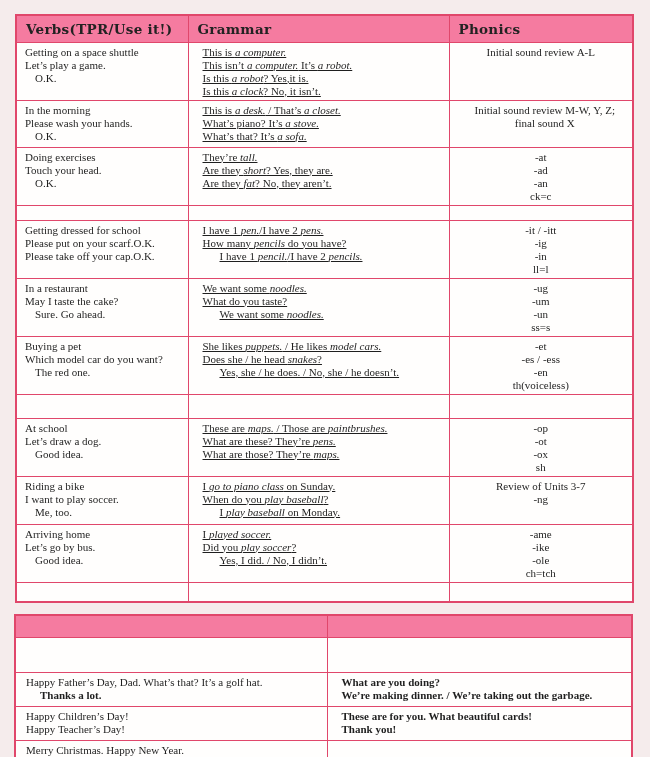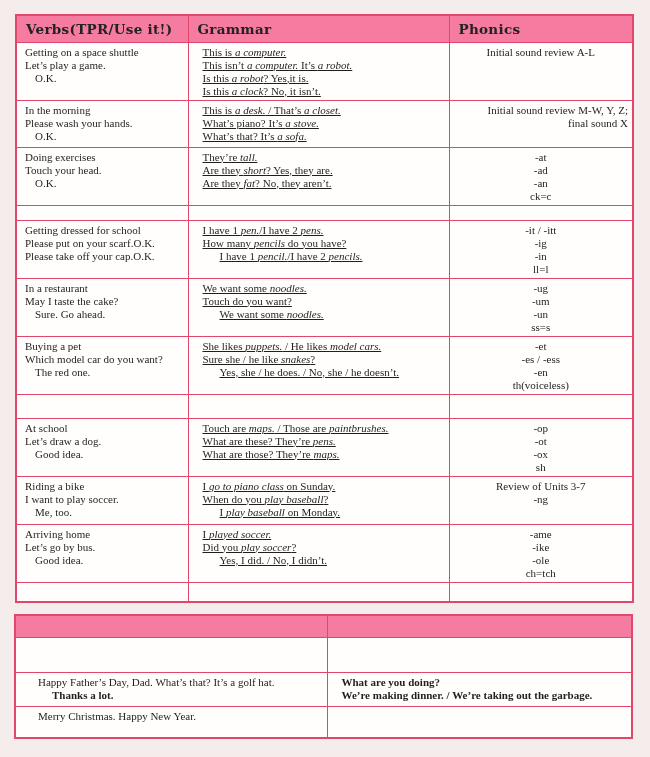--- a/index.html
+++ b/index.html
@@ -47,24 +47,24 @@
     font-size:11px;
     line-height:13px;
     padding:3px 4px 2px 8px;
   }
   td .line{white-space:nowrap;}
   td .line .it{font-style:italic;}
   td.verbs .line.ind{padding-left:10px;}
   td.grammar{padding-left:14px;text-decoration:underline;}
   td.grammar .line.ind{padding-left:17px;}
   td.phonics{text-align:center;padding-left:4px;}
-  td.phonics.left{text-align:right;padding-left:12px;}
+  td.phonics.left{text-align:center;padding-left:12px;}
   table.t2{margin-top:11px;margin-left:14px;}
   table.t2 th{height:22px;padding:0;}
-  td.hleft{padding-left:22px;}
+  td.hleft{padding-left:10px;}
   td.hright{padding-left:14px;font-weight:bold;}
   td.hleft .line.ind{padding-left:14px;font-weight:bold;}
 </style>
 </head>
 <body>
 
 <div class="page">
 
   <table class="tbl t1">
     <colgroup>
@@ -154,39 +154,39 @@
           </td>
       </tr>
       <tr style="height:55px">
         <td class="verbs">
             <div class="line"><span>In a restaurant</span></div>
             <div class="line"><span>May I taste the cake?</span></div>
             <div class="line ind"><span>Sure. Go ahead.</span></div>
           </td>
         <td class="grammar">
             <div class="line"><span>We want some </span><span class="it">noodles.</span></div>
-            <div class="line"><span>Touch do you want?</span></div>
+            <div class="line"><span>What do you taste?</span></div>
             <div class="line ind"><span>We want some </span><span class="it">noodles.</span></div>
           </td>
         <td class="phonics">
             <div class="line"><span>-ug</span></div>
             <div class="line"><span>-um</span></div>
             <div class="line"><span>-un</span></div>
             <div class="line"><span>ss=s</span></div>
           </td>
       </tr>
       <tr style="height:54px">
         <td class="verbs">
             <div class="line"><span>Buying a pet</span></div>
             <div class="line"><span>Which model car do you want?</span></div>
             <div class="line ind"><span>The red one.</span></div>
           </td>
         <td class="grammar">
             <div class="line"><span>She likes </span><span class="it">puppets.</span><span> / He likes </span><span class="it">model cars.</span></div>
-            <div class="line"><span>Sure she / he like </span><span class="it">snakes</span><span>?</span></div>
+            <div class="line"><span>Does she / he head </span><span class="it">snakes</span><span>?</span></div>
             <div class="line ind"><span>Yes, she / he does. / No, she / he doesn’t.</span></div>
           </td>
         <td class="phonics">
             <div class="line"><span>-et</span></div>
             <div class="line"><span>-es / -ess</span></div>
             <div class="line"><span>-en</span></div>
             <div class="line"><span>th(voiceless)</span></div>
           </td>
       </tr>
       <tr class="gap" style="height:24px">
@@ -194,21 +194,21 @@
         <td></td>
         <td></td>
       </tr>
       <tr style="height:56px">
         <td class="verbs">
             <div class="line"><span>At school</span></div>
             <div class="line"><span>Let’s draw a dog.</span></div>
             <div class="line ind"><span>Good idea.</span></div>
           </td>
         <td class="grammar">
-            <div class="line"><span>Touch are </span><span class="it">maps.</span><span> / Those are </span><span class="it">paintbrushes.</span></div>
+            <div class="line"><span>These are </span><span class="it">maps.</span><span> / Those are </span><span class="it">paintbrushes.</span></div>
             <div class="line"><span>What are these? They’re </span><span class="it">pens.</span></div>
             <div class="line"><span>What are those? They’re </span><span class="it">maps.</span></div>
           </td>
         <td class="phonics">
             <div class="line"><span>-op</span></div>
             <div class="line"><span>-ot</span></div>
             <div class="line"><span>-ox</span></div>
             <div class="line"><span>sh</span></div>
           </td>
       </tr>
@@ -273,20 +273,30 @@
       <tr style="height:34px">
         <td class="hleft">
             <div class="line"><span>Happy Father’s Day, Dad. What’s that? It’s a golf hat.</span></div>
             <div class="line ind"><span>Thanks a lot.</span></div>
           </td>
         <td class="hright">
             <div class="line"><span>What are you doing?</span></div>
             <div class="line"><span>We’re making dinner. / We’re taking out the garbage.</span></div>
           </td>
       </tr>
+      <tr style="height:34px">
+        <td class="hleft">
+            <div class="line"><span>Happy Children’s Day!</span></div>
+            <div class="line"><span>Happy Teacher’s Day!</span></div>
+          </td>
+        <td class="hright">
+            <div class="line"><span>These are for you. What beautiful cards!</span></div>
+            <div class="line"><span>Thank you!</span></div>
+          </td>
+      </tr>
       <tr style="height:32px">
         <td class="hleft">
             <div class="line"><span>Merry Christmas. Happy New Year.</span></div>
           </td>
         <td class="hright"></td>
       </tr>
     </tbody>
   </table>
 
 </div>

